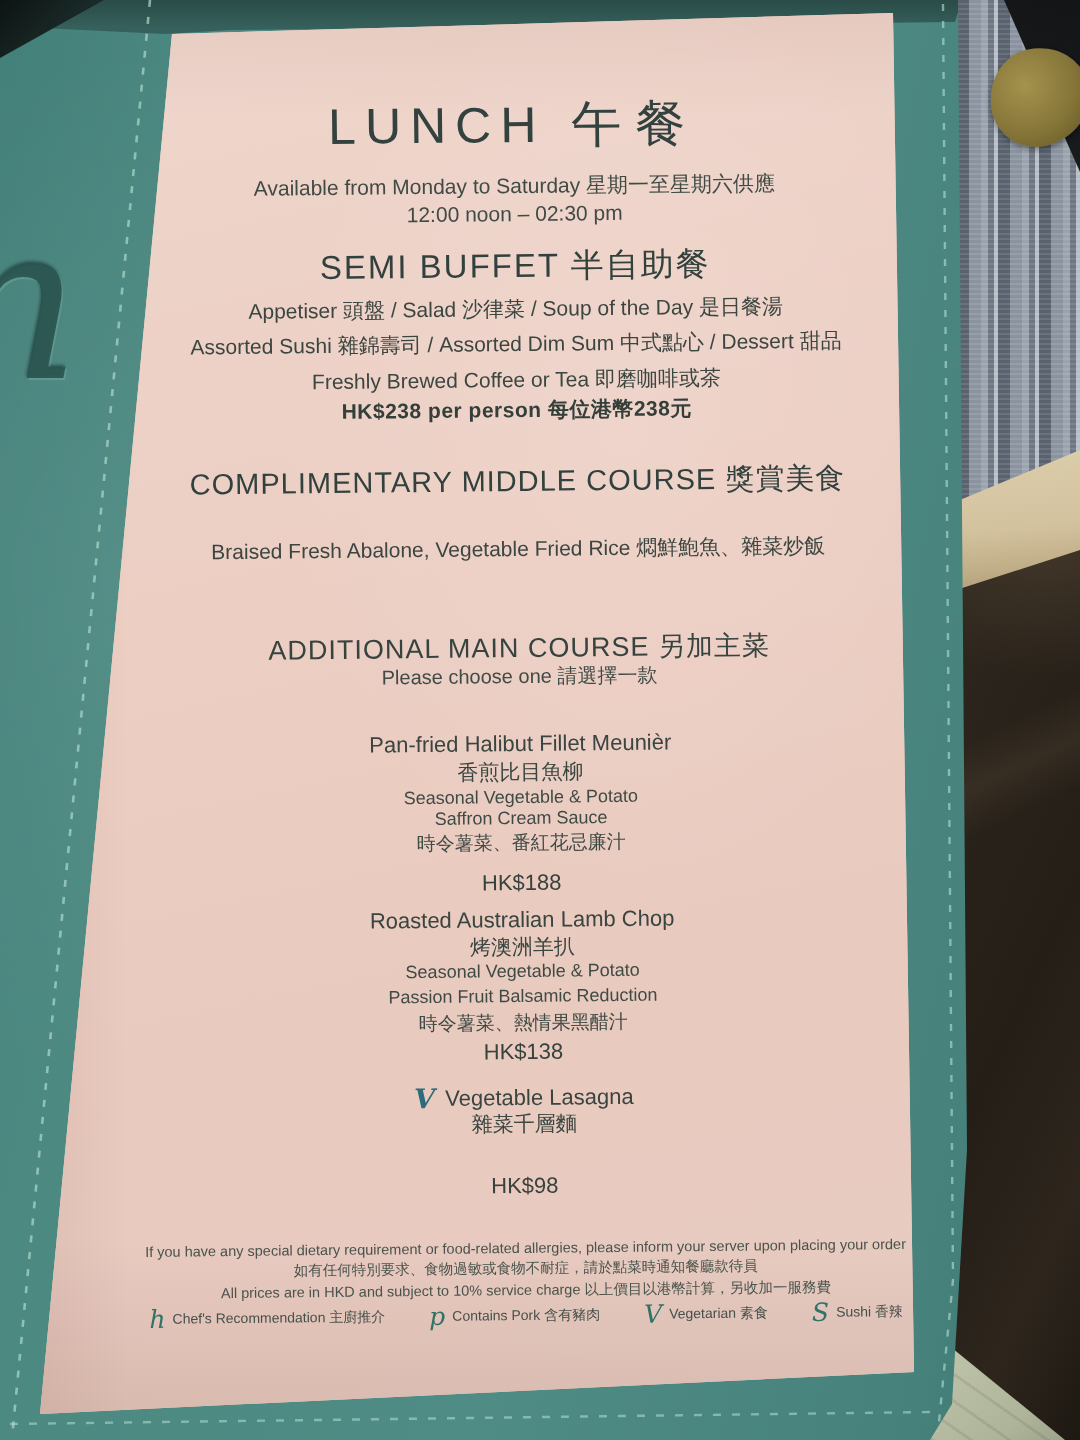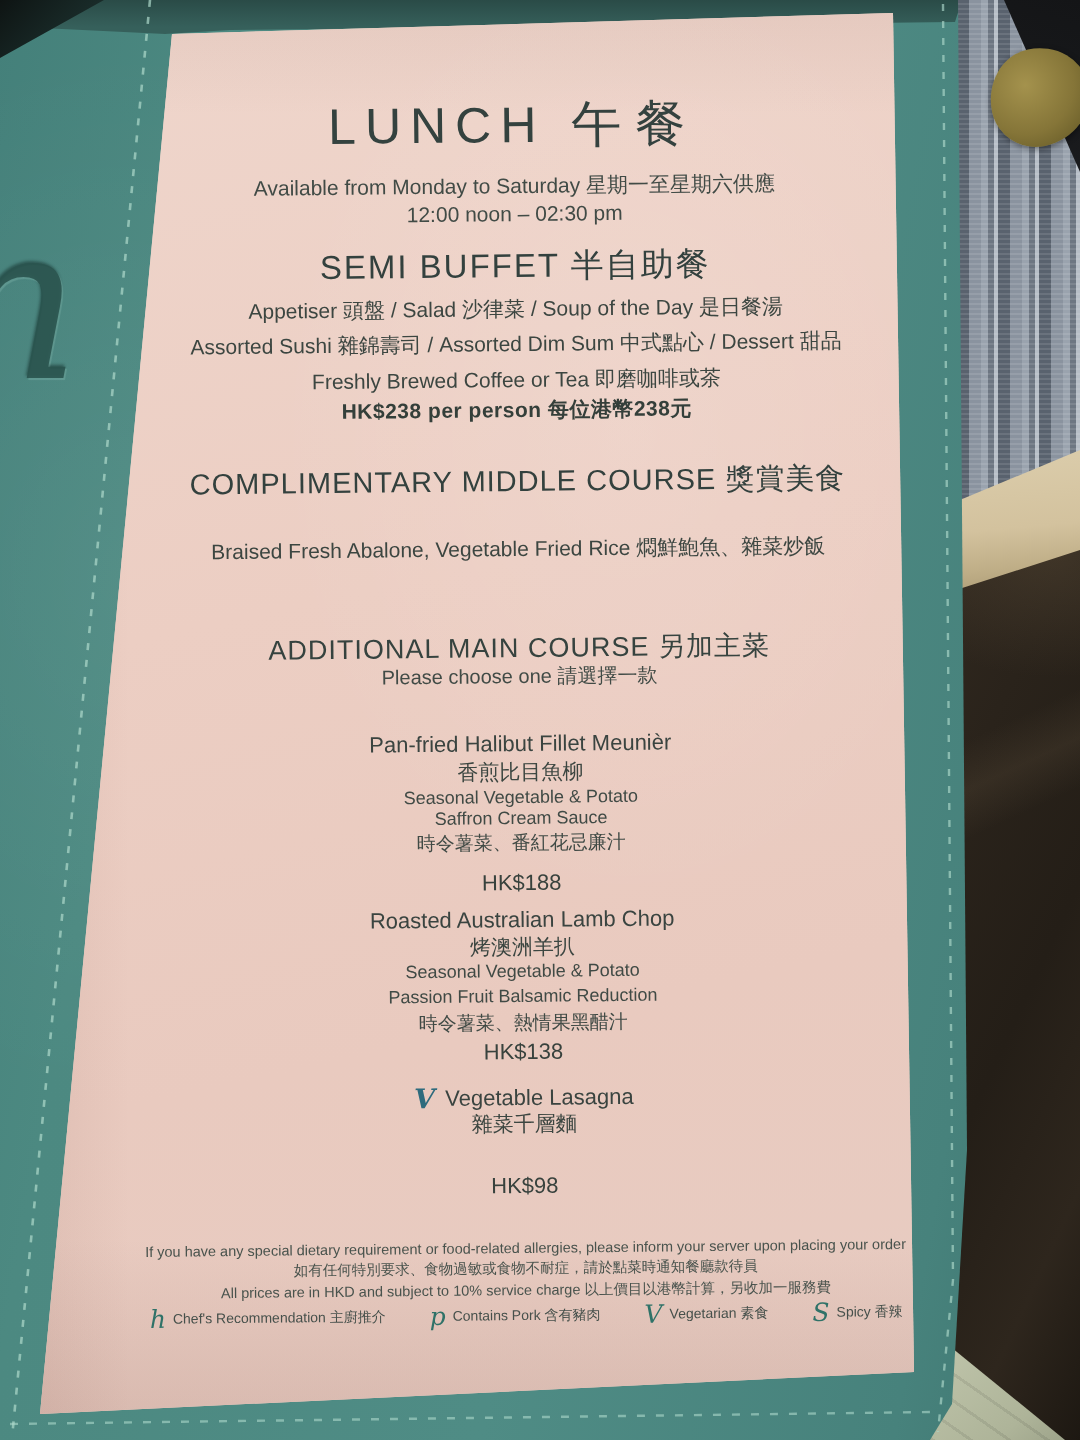--- a/index.html
+++ b/index.html
@@ -207,18 +207,18 @@
       <div class="legend-item">
         <span class="legend-icon">p</span>
         <span>Contains Pork 含有豬肉</span>
       </div>
       <div class="legend-item">
         <span class="legend-icon">V</span>
         <span>Vegetarian 素食</span>
       </div>
       <div class="legend-item">
         <span class="legend-icon">S</span>
-        <span>Spicy 香辣</span>
+        <span>Sushi 香辣</span>
       </div>
     </div>
 
   </div>
 </div>
 
 </body></html>

